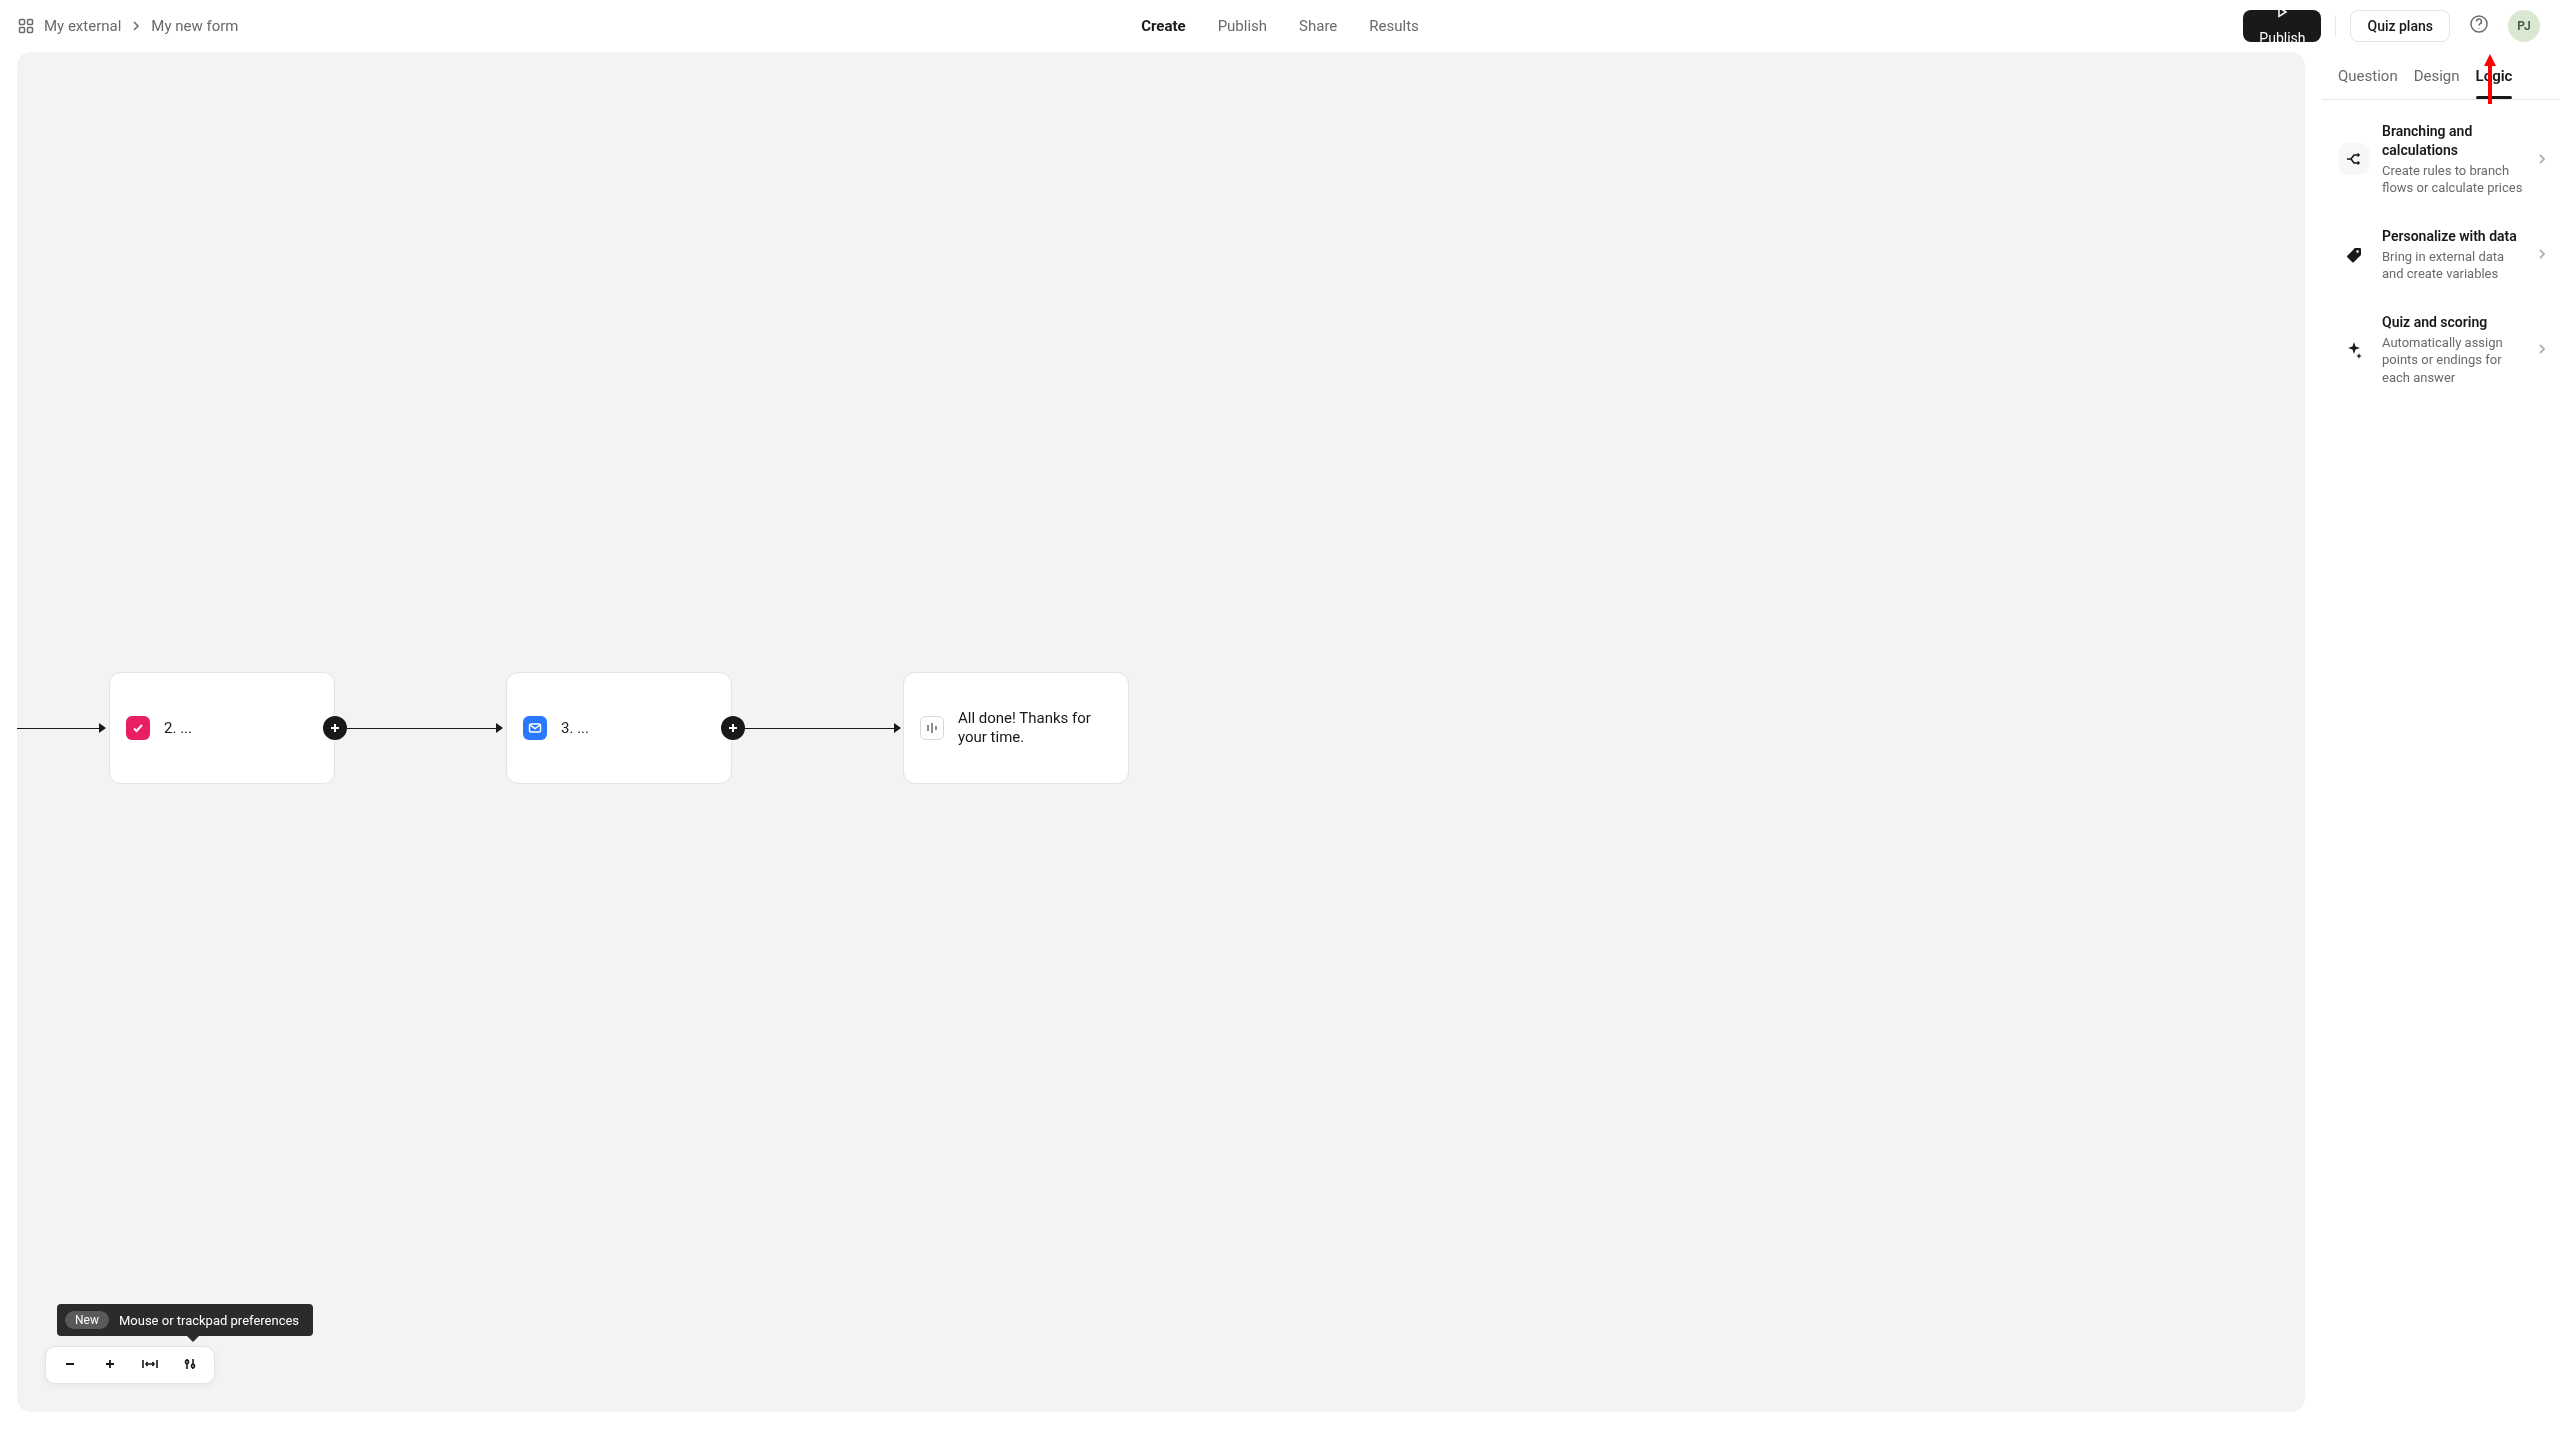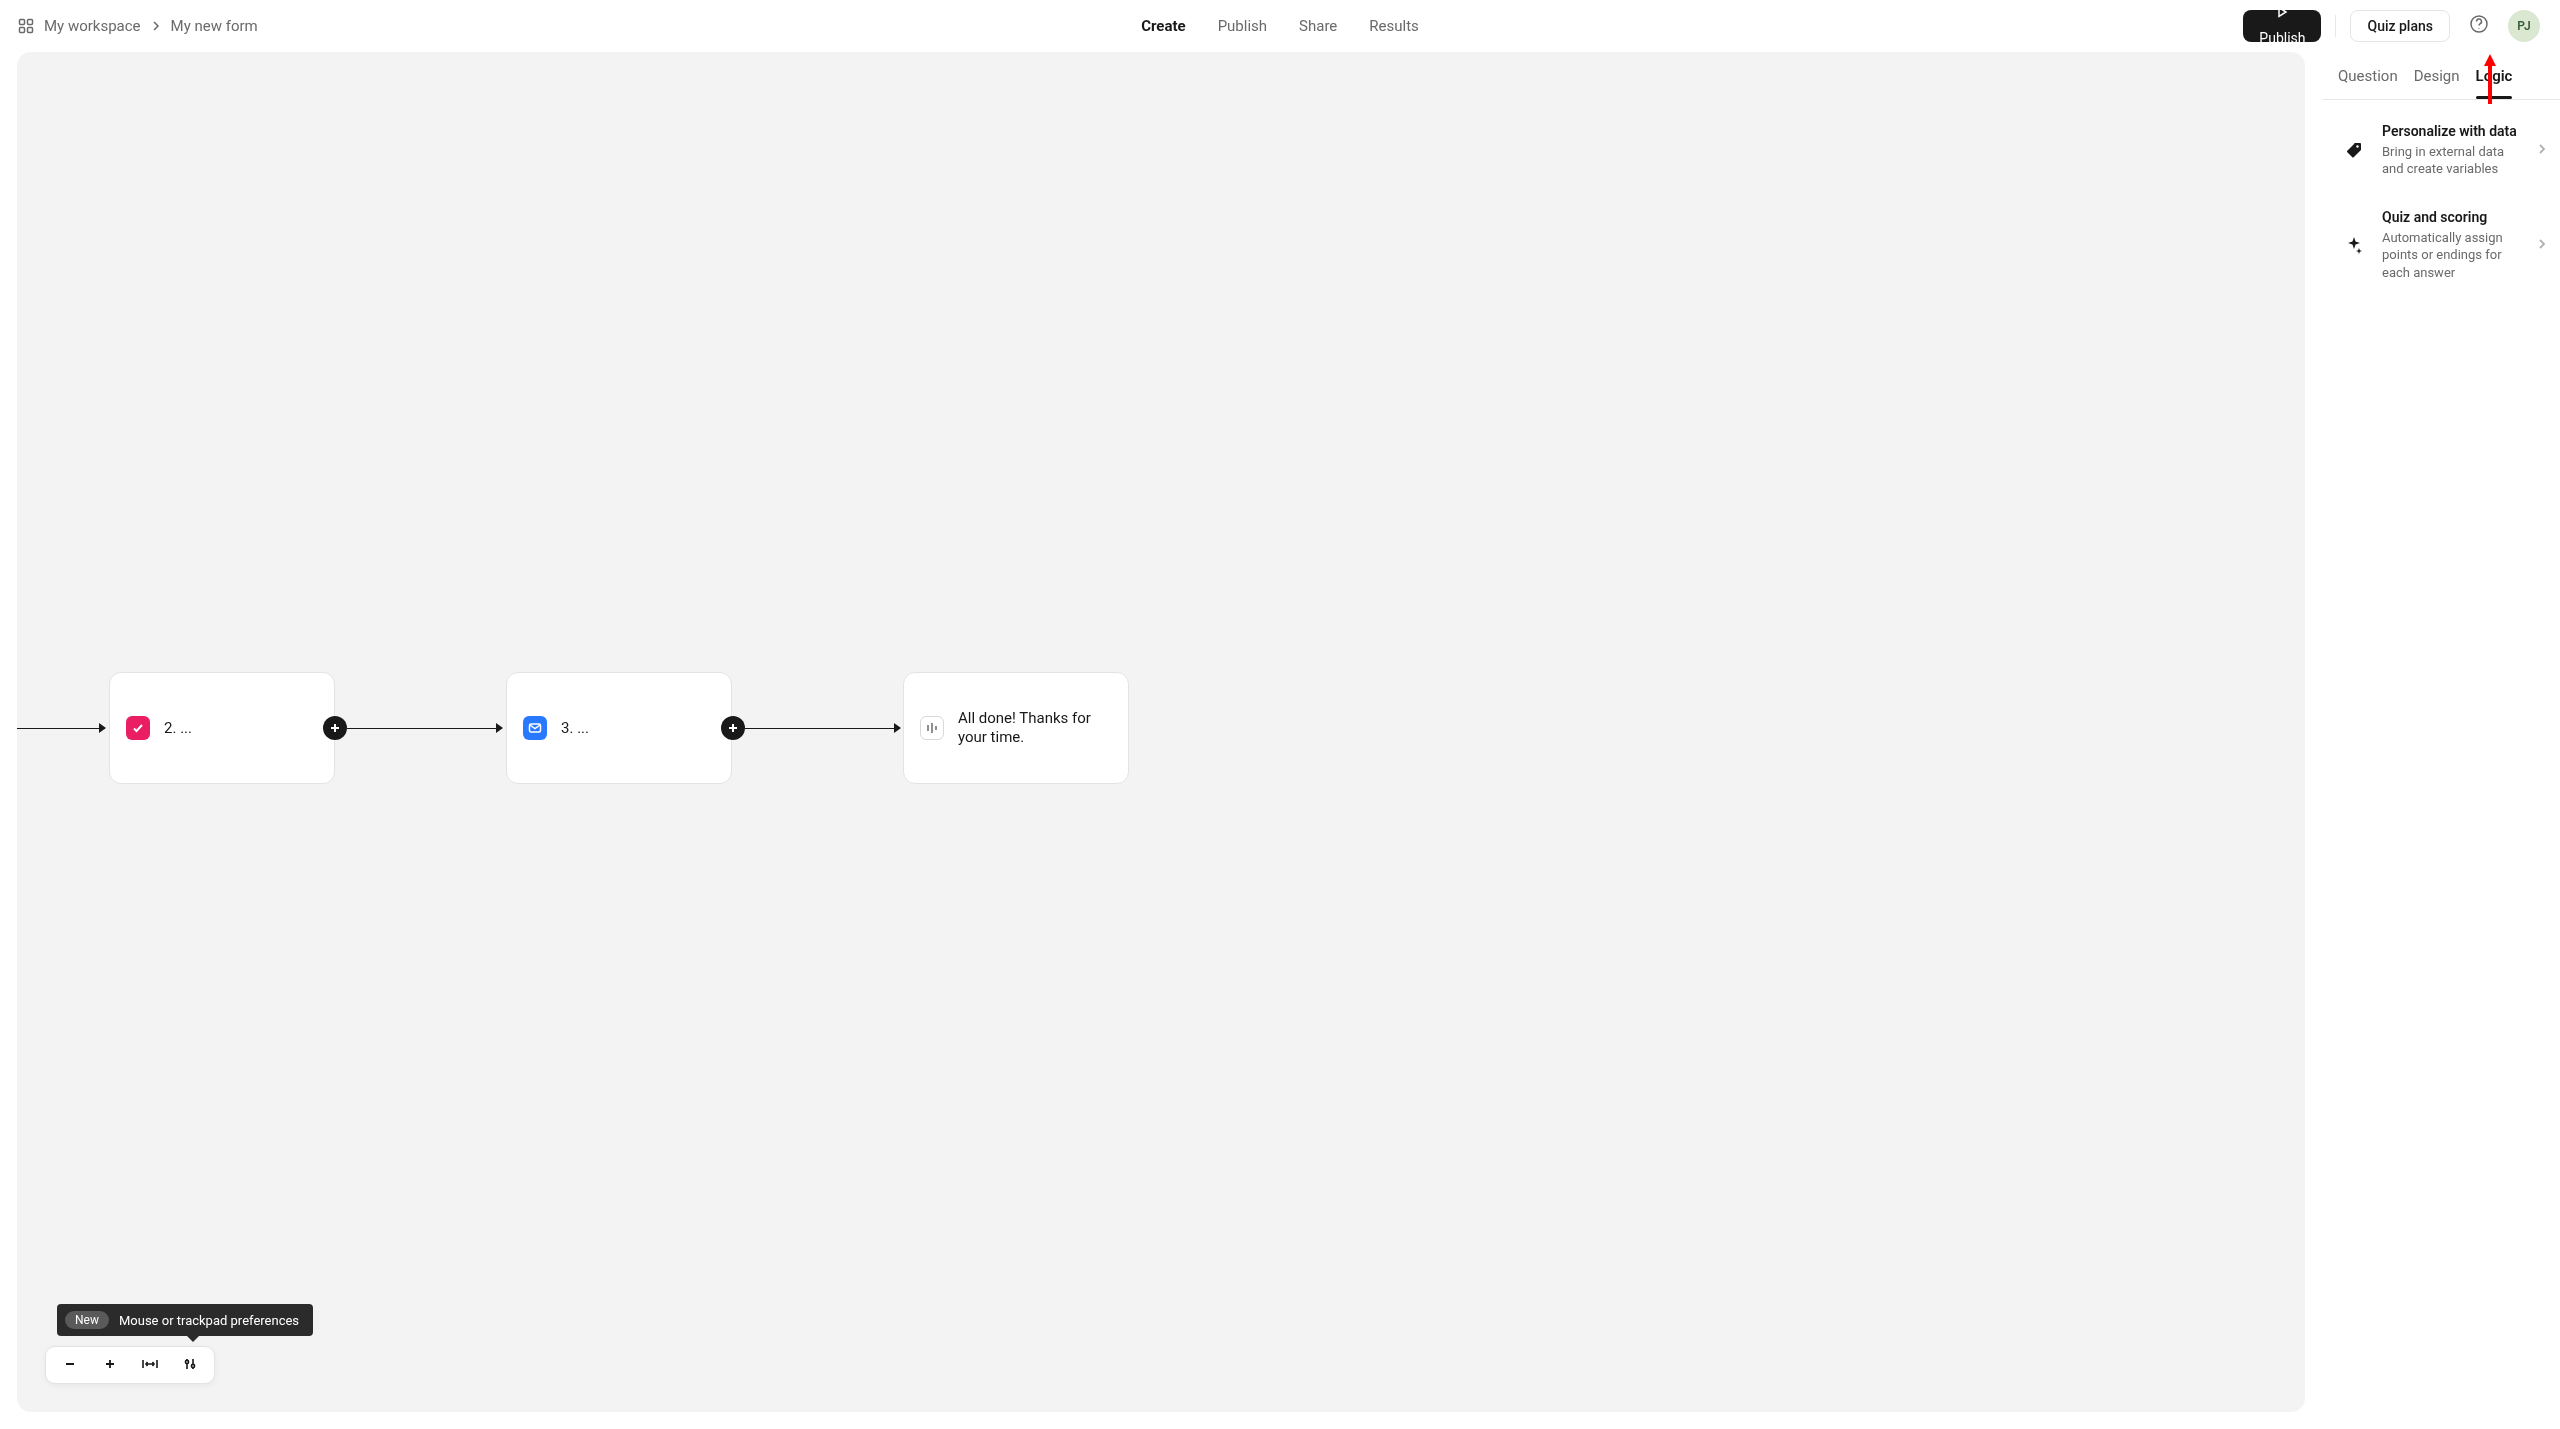--- a/index.html
+++ b/index.html
@@ -182,21 +182,21 @@
 <div class="topbar">
   <div class="crumbs">
     <span class="ws-icon">
       <svg viewBox="0 0 16 16" width="16" height="16" fill="none" stroke="currentColor" stroke-width="1.5">
         <rect x="1.5" y="1.5" width="5" height="5" rx="1"></rect>
           <rect x="9.5" y="1.5" width="5" height="5" rx="1"></rect>
         <rect x="1.5" y="9.5" width="5" height="5" rx="1"></rect>
           <rect x="9.5" y="9.5" width="5" height="5" rx="1"></rect>
       </svg>
     </span>
-    <span class="link">My workspace</span>
+    <span class="link">My external</span>
     <span style="color:var(--muted);display:inline-flex;">
       <svg width="10" height="10" viewBox="0 0 10 10" fill="none" stroke="currentColor" stroke-width="1.5">
           <path d="M3 1l4 4-4 4"></path>
         </svg>
     </span>
     <span class="here">My new form</span>
   </div>
 
   <div class="nav-center">
     <span class="tab active">Create</span>
@@ -328,20 +328,37 @@
   </div>
 
   <div class="right-panel" style="position:relative;">
     <div class="panel-tabs">
       <span class="ptab">Question</span>
       <span class="ptab">Design</span>
       <span class="ptab active">Logic</span>
     </div>
 
     <div class="panel-body">
+      <div class="logic-row first">
+        <span class="logic-ico">
+          <svg width="18" height="18" viewBox="0 0 18 18" fill="none" stroke="currentColor" stroke-width="1.6">
+            <path d="M2 9h4l3-4h5M6 9l3 4h5"></path>
+              <path d="M12.5 3.5L14 5l-1.5 1.5M12.5 11.5L14 13l-1.5 1.5"></path>
+          </svg>
+        </span>
+        <div class="logic-text">
+          <div class="logic-title">Branching and calculations</div>
+          <div class="logic-desc">Create rules to branch flows or calculate prices</div>
+        </div>
+        <span class="chev">
+          <svg width="12" height="12" viewBox="0 0 12 12" fill="none" stroke="currentColor" stroke-width="1.8">
+              <path d="M4 2l4 4-4 4"></path>
+            </svg>
+        </span>
+      </div>
 
       <div class="logic-row">
         <span class="logic-ico">
           <svg width="18" height="18" viewBox="0 0 18 18" fill="currentColor">
             <path d="M9.5 2H15a1 1 0 0 1 1 1v5.5a1 1 0 0 1-.3.7l-7 7a1 1 0 0 1-1.4 0L2.3 11.2a1 1 0 0 1 0-1.4l7-7A1 1 0 0 1 9.5 2z"></path>
             <circle cx="12.5" cy="5.5" r="1.2" fill="#fff"></circle>
           </svg>
         </span>
         <div class="logic-text">
           <div class="logic-title">Personalize with data</div>

